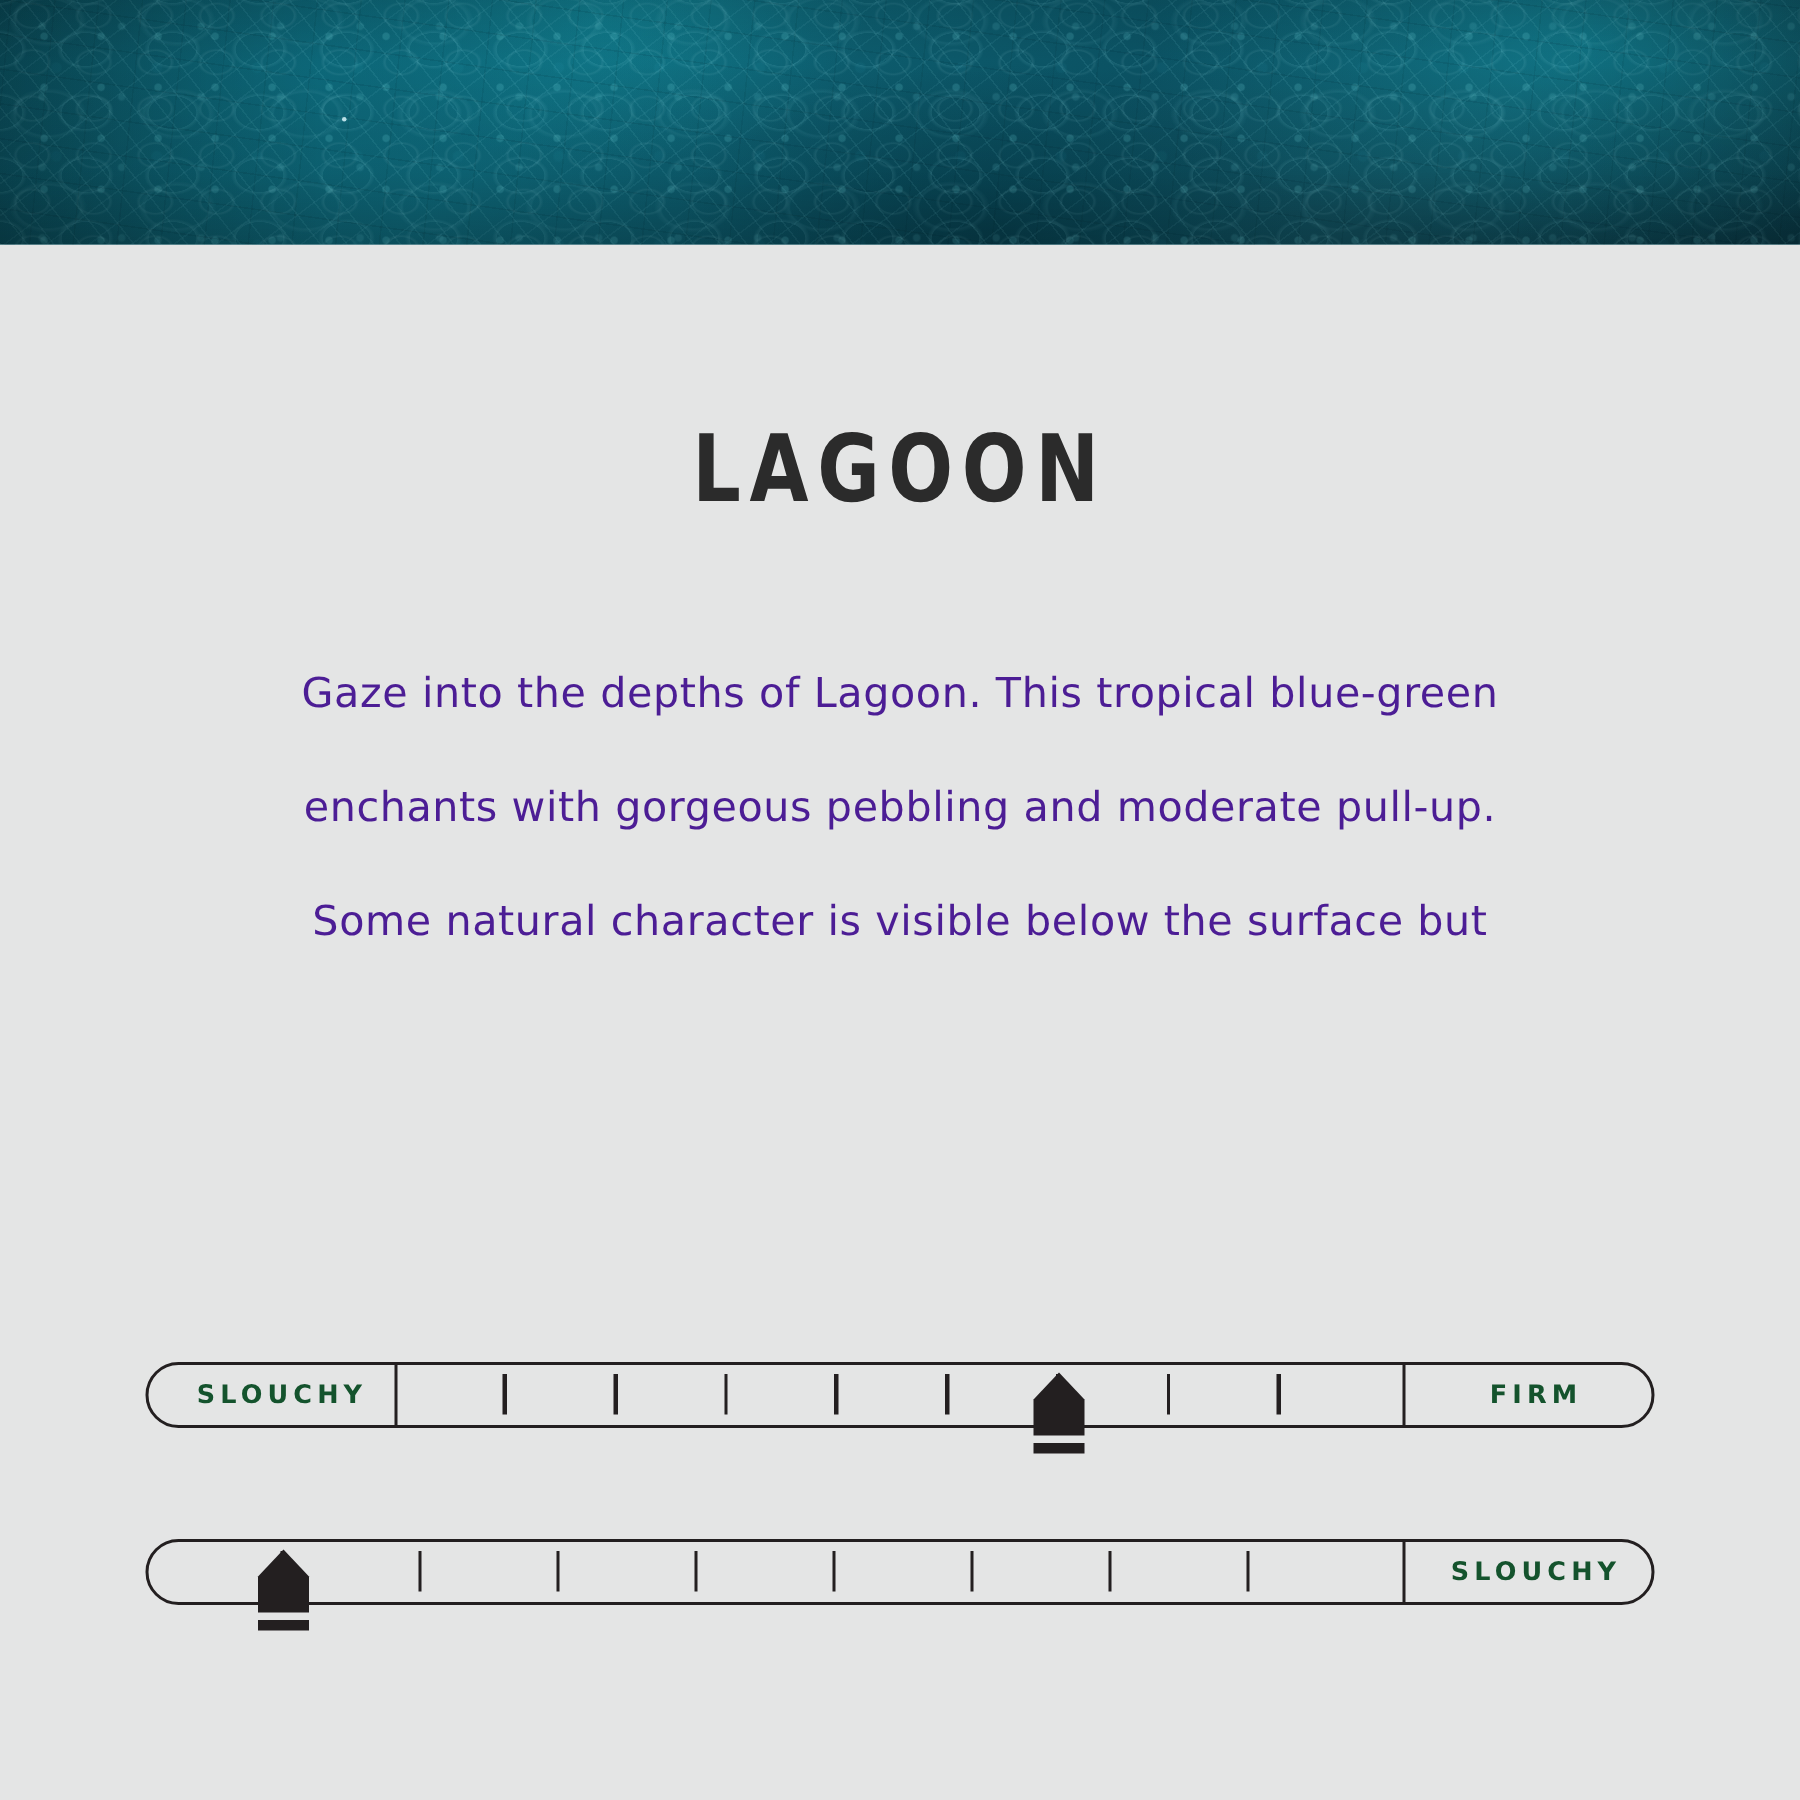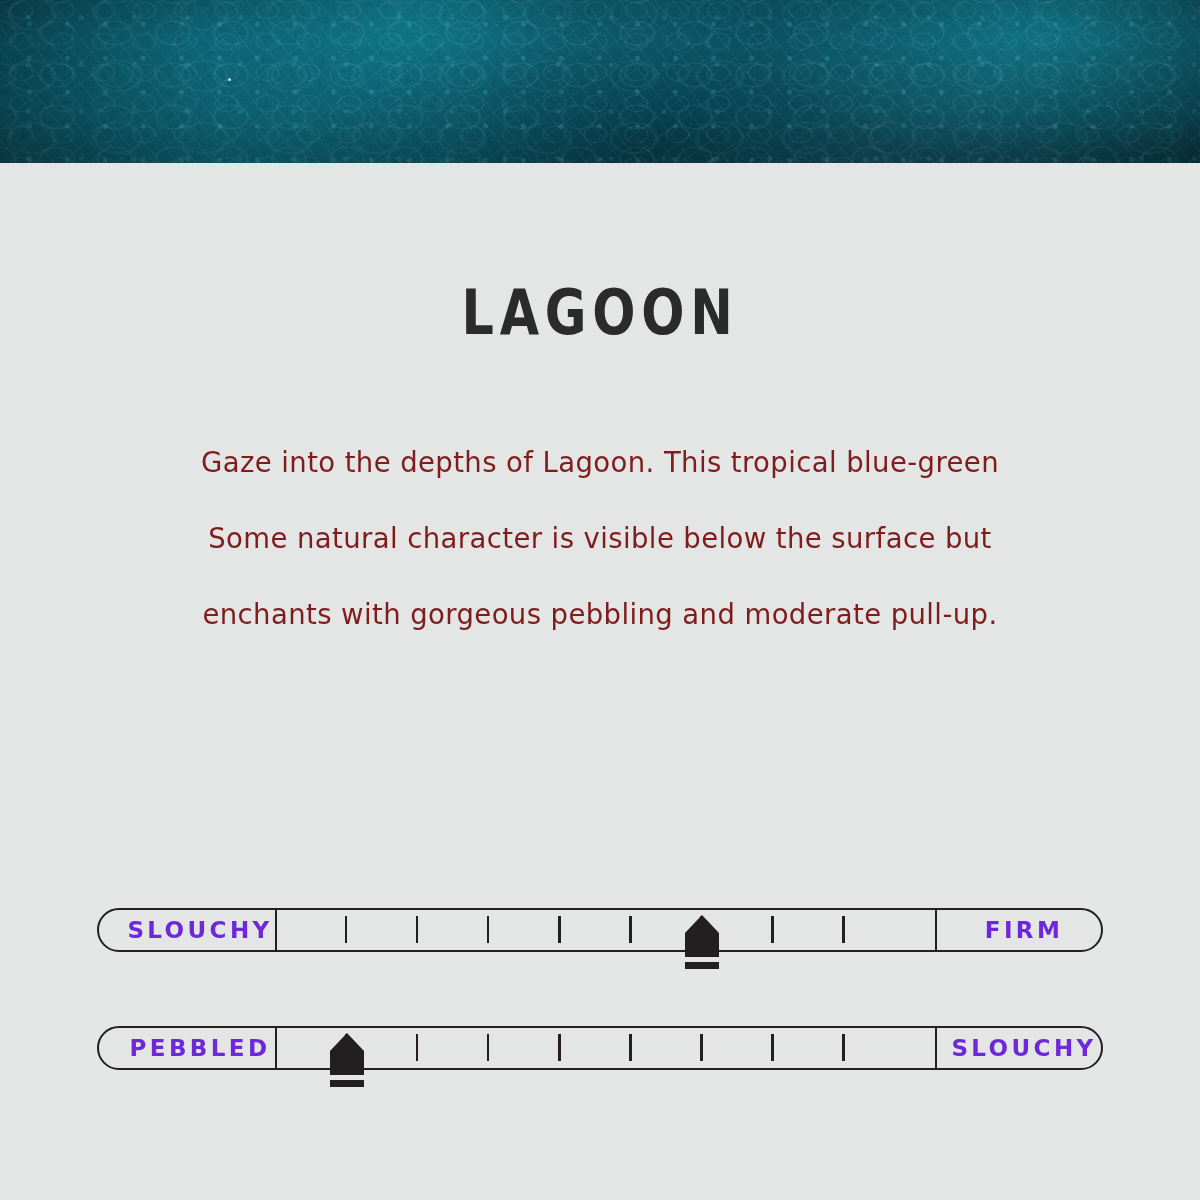--- a/index.html
+++ b/index.html
@@ -108,21 +108,21 @@
     transform-origin: center;
   }
 
   
   .desc {
     position: absolute;
     top: 424px;
     left: 150px;
     width: 900px;
     text-align: center;
-    color: #7f1d1d;
+    color: #4c1d95;
     font-family: "DejaVu Sans", sans-serif;
     font-size: 27.5px;
     line-height: 76px;
     letter-spacing: 0.4px;
     font-weight: 400;
   }
   .desc .line {
     display: block;
     white-space: nowrap;
   }
@@ -142,26 +142,25 @@
   }
   .slider-1 { top: 908px; }
   .slider-2 { top: 1026px; }
 
   .cap {
     display: flex;
     align-items: center;
     justify-content: center;
     font-family: "DejaVu Sans", sans-serif;
     font-weight: 700;
-    font-size: 23px;
+    font-size: 17px;
     letter-spacing: 3.4px;
-    color: #6d28d9;
+    color: #14532d;
     box-sizing: border-box;
     white-space: nowrap;
-    margin-left: 12px;
   }
   .cap-left {
     width: 166px;
     border-right: 2.5px solid #231f20;
     padding-left: 14px;
   }
   .cap-right {
     width: 166px;
     border-left: 2.5px solid #231f20;
     padding-left: 10px;
@@ -207,22 +206,22 @@
     <div class="grain2"></div>
     <div class="veins"></div>
     <div class="shade"></div>
     <div class="speck"></div>
   </div>
 
   <div class="title">LAGOON</div>
 
   <div class="desc">
     <span class="line">Gaze into the depths of Lagoon. This tropical blue-green</span>
+    <span class="line">enchants with gorgeous pebbling and moderate pull-up.</span>
     <span class="line">Some natural character is visible below the surface but</span>
-    <span class="line">enchants with gorgeous pebbling and moderate pull-up.</span>
   </div>
 
   <div class="slider slider-1">
     <div class="cap cap-left">SLOUCHY</div>
     <div class="track">
       <div class="tick" style="left:10.5%"></div>
       <div class="tick" style="left:21.5%"></div>
       <div class="tick" style="left:32.5%"></div>
       <div class="tick" style="left:43.5%"></div>
       <div class="tick" style="left:54.5%"></div>
@@ -233,21 +232,20 @@
         <svg width="46" height="62" viewBox="0 0 46 62">
           <path d="M23 2 L40 20 L40 44 L6 44 L6 20 Z" fill="#231f20"></path>
           <rect x="6" y="49" width="34" height="7" fill="#231f20"></rect>
         </svg>
       </div>
     </div>
     <div class="cap cap-right">FIRM</div>
   </div>
 
   <div class="slider slider-2">
-    <div class="cap cap-left">PEBBLED</div>
     <div class="track">
       <div class="tick" style="left:10.5%"></div>
       <div class="tick" style="left:21.5%"></div>
       <div class="tick" style="left:32.5%"></div>
       <div class="tick" style="left:43.5%"></div>
       <div class="tick" style="left:54.5%"></div>
       <div class="tick" style="left:65.5%"></div>
       <div class="tick" style="left:76.5%"></div>
       <div class="tick" style="left:87.5%"></div>
       <div class="marker" style="left:calc(10.5% - 21px)">

